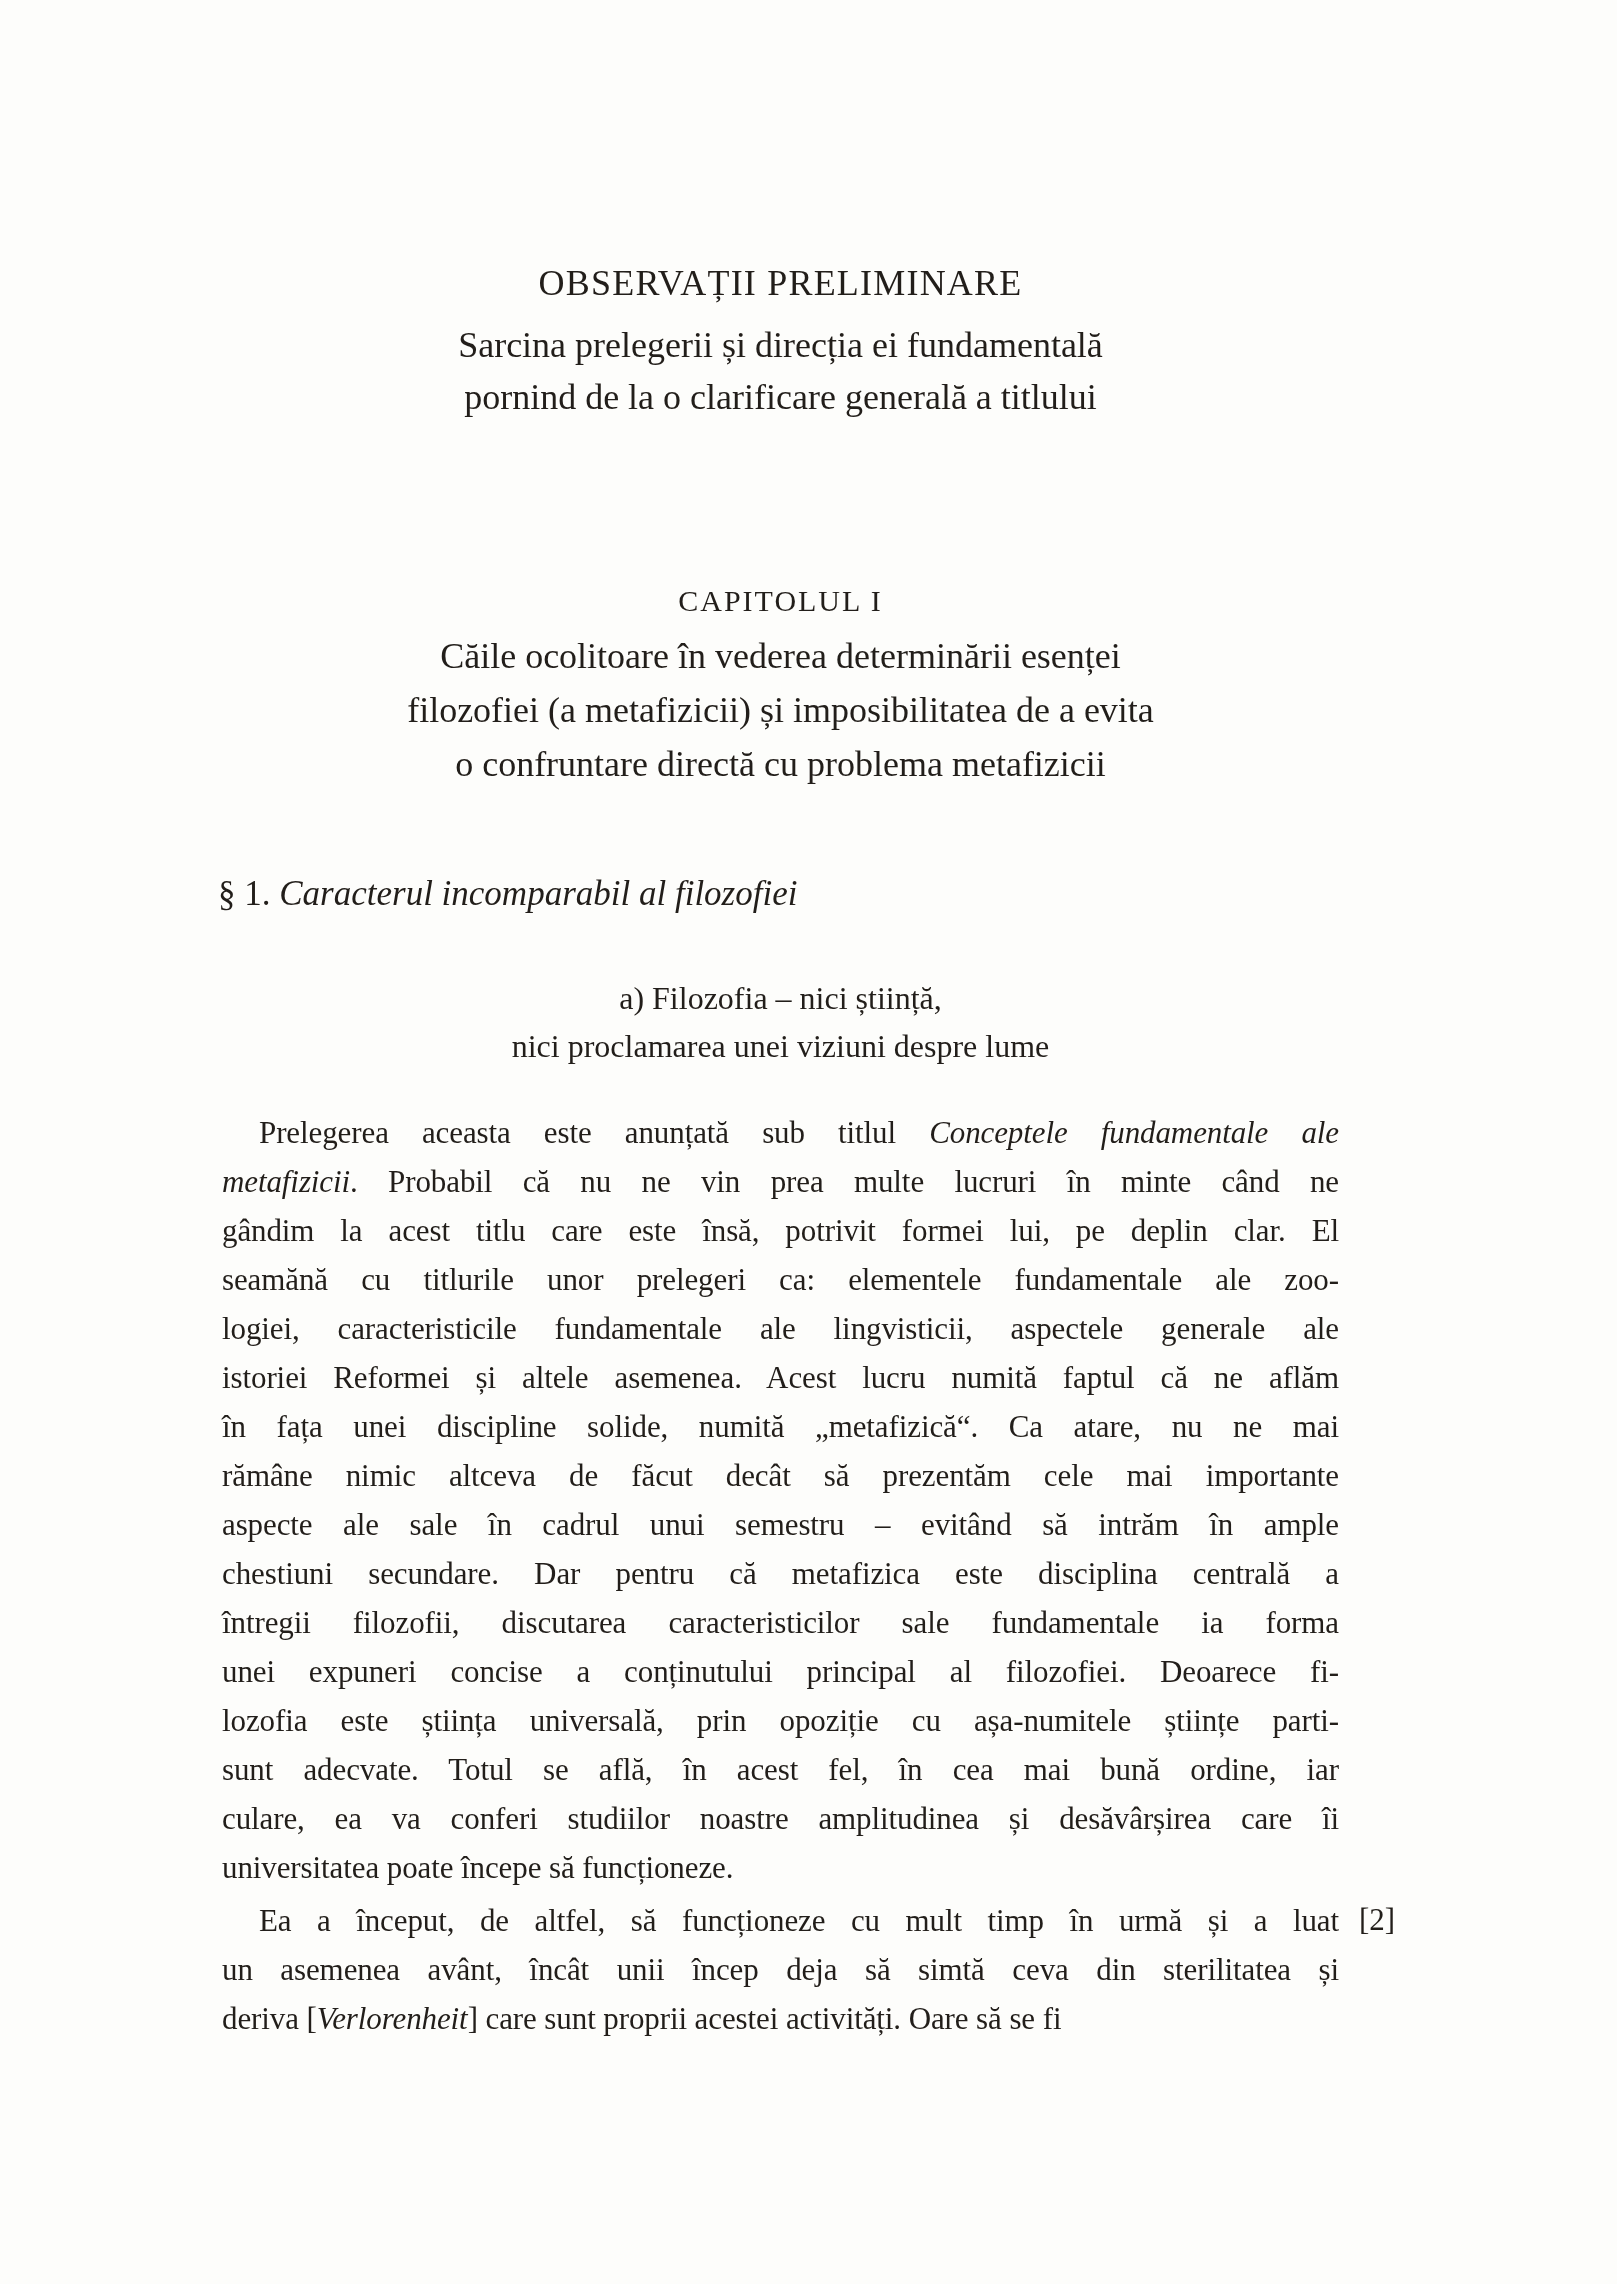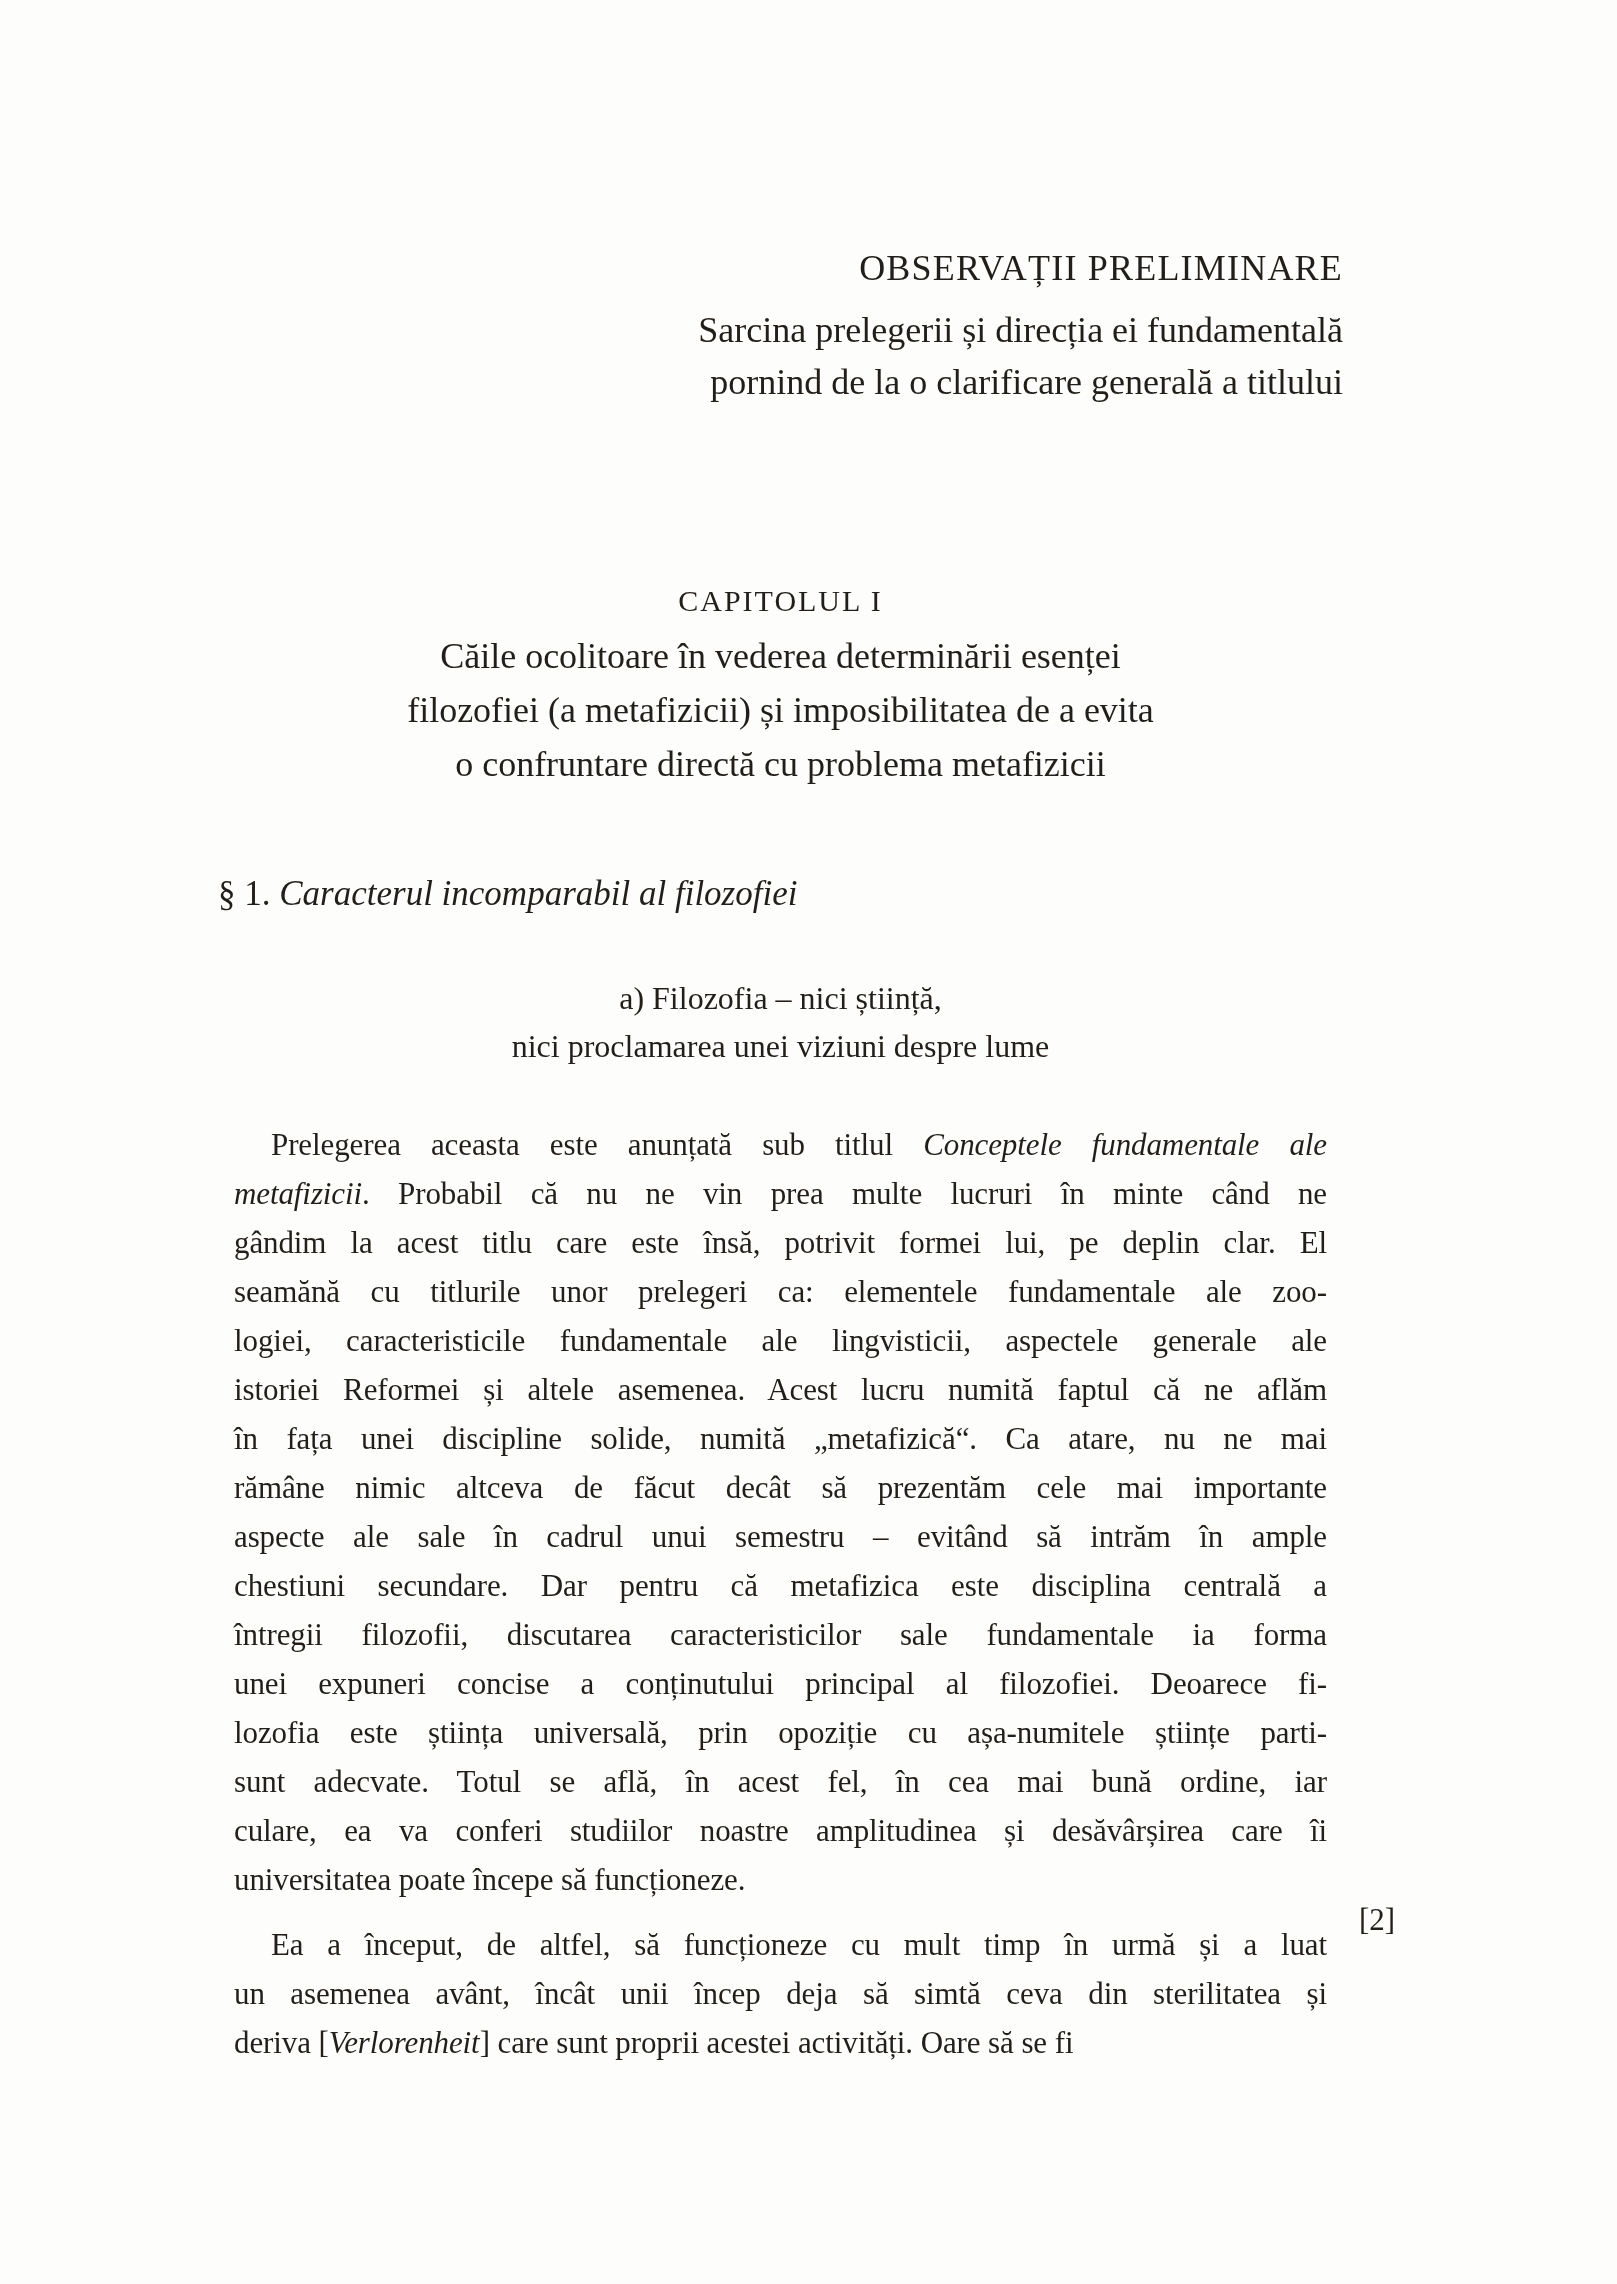--- a/index.html
+++ b/index.html
@@ -9,21 +9,21 @@
     width: 1618px;
     height: 2284px;
     background: #fdfdfb;
     color: #221e1a;
     font-family: "Liberation Serif", "DejaVu Serif", serif;
     overflow: hidden;
   }
   .col { position: absolute; left: 218px; width: 1125px; }
 
   
-  .front { top: 242px; text-align: right; }
+  .front { top: 257px; text-align: center; }
   .front h1 {
     margin: 0 0 9.7px 0;
     font-size: 36px;
     font-weight: normal;
     letter-spacing: 1.2px;
     line-height: 52px;
   }
   .front .front-sub { font-size: 36px; line-height: 52px; }
 
   
@@ -38,21 +38,21 @@
 
   
   .section-head { top: 868px; text-align: left; font-size: 35px; line-height: 52px; }
   .section-head em { font-style: italic; }
 
   
   .subsection { top: 974px; text-align: center; font-size: 32px; line-height: 48px; }
 
   
   .bodytext { top: 1104px; font-size: 31px; line-height: 49px; letter-spacing: -0.1px; }
-  .para { margin: 16px; }
+  .para { margin: 4px; }
   .para .line { text-align: justify; text-align-last: justify; }
   .para .line.last { text-align-last: left; }
   .para.indent .line.first { text-indent: 37px; }
   .para em { font-style: italic; }
 
   
   .margin-note {
     position: absolute;
     left: 1359px;
     top: 1895px;

